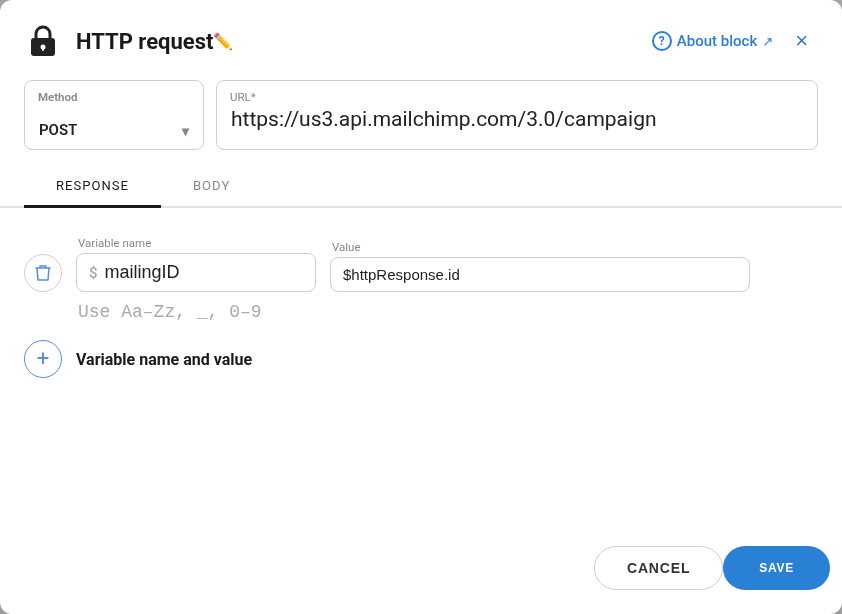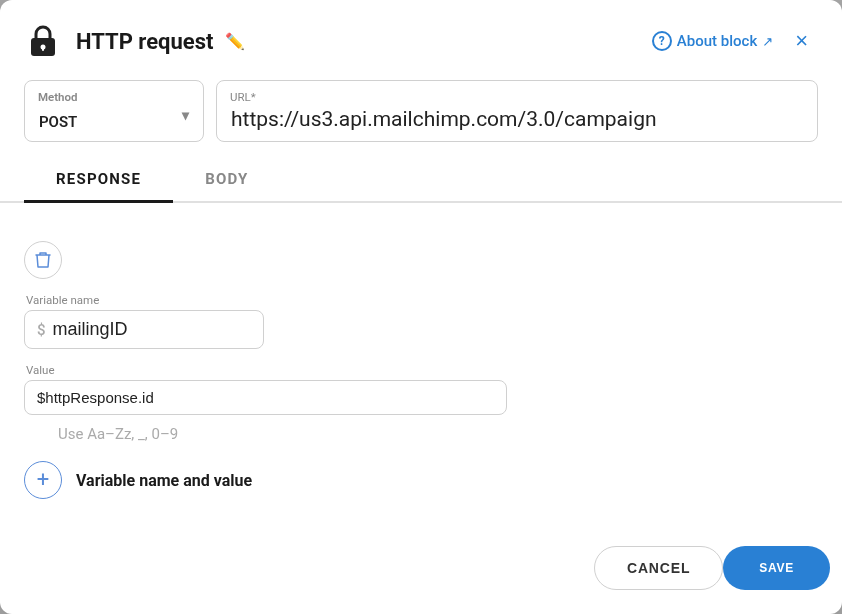--- a/index.html
+++ b/index.html
@@ -48,21 +48,21 @@
       display: flex;
       align-items: center;
       justify-content: center;
     }
     .modal-title {
       font-size: 22px;
       font-weight: 700;
       color: #1a1a1a;
       display: flex;
       align-items: center;
-      gap: 12px;
+      gap: 0;
     }
     .edit-icon {
       color: #aaa;
       font-size: 16px;
       cursor: pointer;
     }
     .about-block-link {
       display: flex;
       align-items: center;
       gap: 5px;
@@ -106,26 +106,26 @@
     }
     .field-group {
       display: flex;
       flex-direction: column;
       position: relative;
     }
     .method-field {
       width: 180px;
       border: 1.5px solid #d0d0d0;
       border-radius: 8px;
-      padding: 18px 14px 10px 14px;
+      padding: 26px 14px 10px 14px;
       font-size: 15px;
       font-weight: 600;
       color: #222;
       display: flex;
-      align-items: center;
+      align-items: flex-end;
       justify-content: space-between;
       cursor: pointer;
       background: #fff;
     }
     .method-dropdown-arrow {
       color: #888;
       font-size: 14px;
       margin-left: 8px;
     }
     .url-field-wrap {
@@ -138,22 +138,22 @@
       background: #fff;
     }
     .tabs-row {
       display: flex;
       border-bottom: 2px solid #e0e0e0;
       padding: 0 24px;
       gap: 0;
     }
     .tab {
       padding: 12px 32px;
-      font-size: 15px;
-      font-weight: 700;
+      font-size: 13px;
+      font-weight: 400;
       letter-spacing: 0.08em;
       color: #888;
       cursor: pointer;
       border-bottom: 3px solid transparent;
       margin-bottom: -2px;
       text-transform: uppercase;
       transition: color 0.15s;
     }
     .tab.active {
       color: #1a1a1a;
@@ -161,24 +161,23 @@
     }
     .tab-content {
       flex: 1;
       padding: 28px 24px 16px 24px;
       display: flex;
       flex-direction: column;
       gap: 0;
     }
     .variable-row {
       display: flex;
-      align-items: flex-start;
+      align-items: flex-end;
       gap: 14px;
       margin-bottom: 6px;
-      flex-direction: column;
     }
     .delete-btn {
       width: 38px;
       height: 38px;
       border-radius: 50%;
       border: 1.5px solid #d0d0d0;
       background: #fff;
       display: flex;
       align-items: center;
       justify-content: center;
@@ -219,36 +218,37 @@
       color: #222;
       background: transparent;
       width: 100%;
     }
     .var-value-input-wrap {
       border: 1.5px solid #d0d0d0;
       border-radius: 8px;
       padding: 8px 12px;
       display: flex;
       align-items: center;
-      width: 483px;
+      width: 420px;
       background: #fff;
     }
     .var-value-input {
       border: none;
       outline: none;
       font-size: 15px;
       color: #222;
       background: transparent;
       width: 100%;
     }
     .hint-text {
-      font-size: 15px;
+      font-size: 18px;
       color: #aaa;
-      margin-left: 34px;
+      margin-left: 54px;
       margin-top: 4px;
+      font-family: Liberation Mono, monospace;
     }
     .add-variable-row {
       display: flex;
       align-items: center;
       gap: 14px;
       margin-top: 18px;
       cursor: pointer;
     }
     .add-btn {
       width: 38px;

